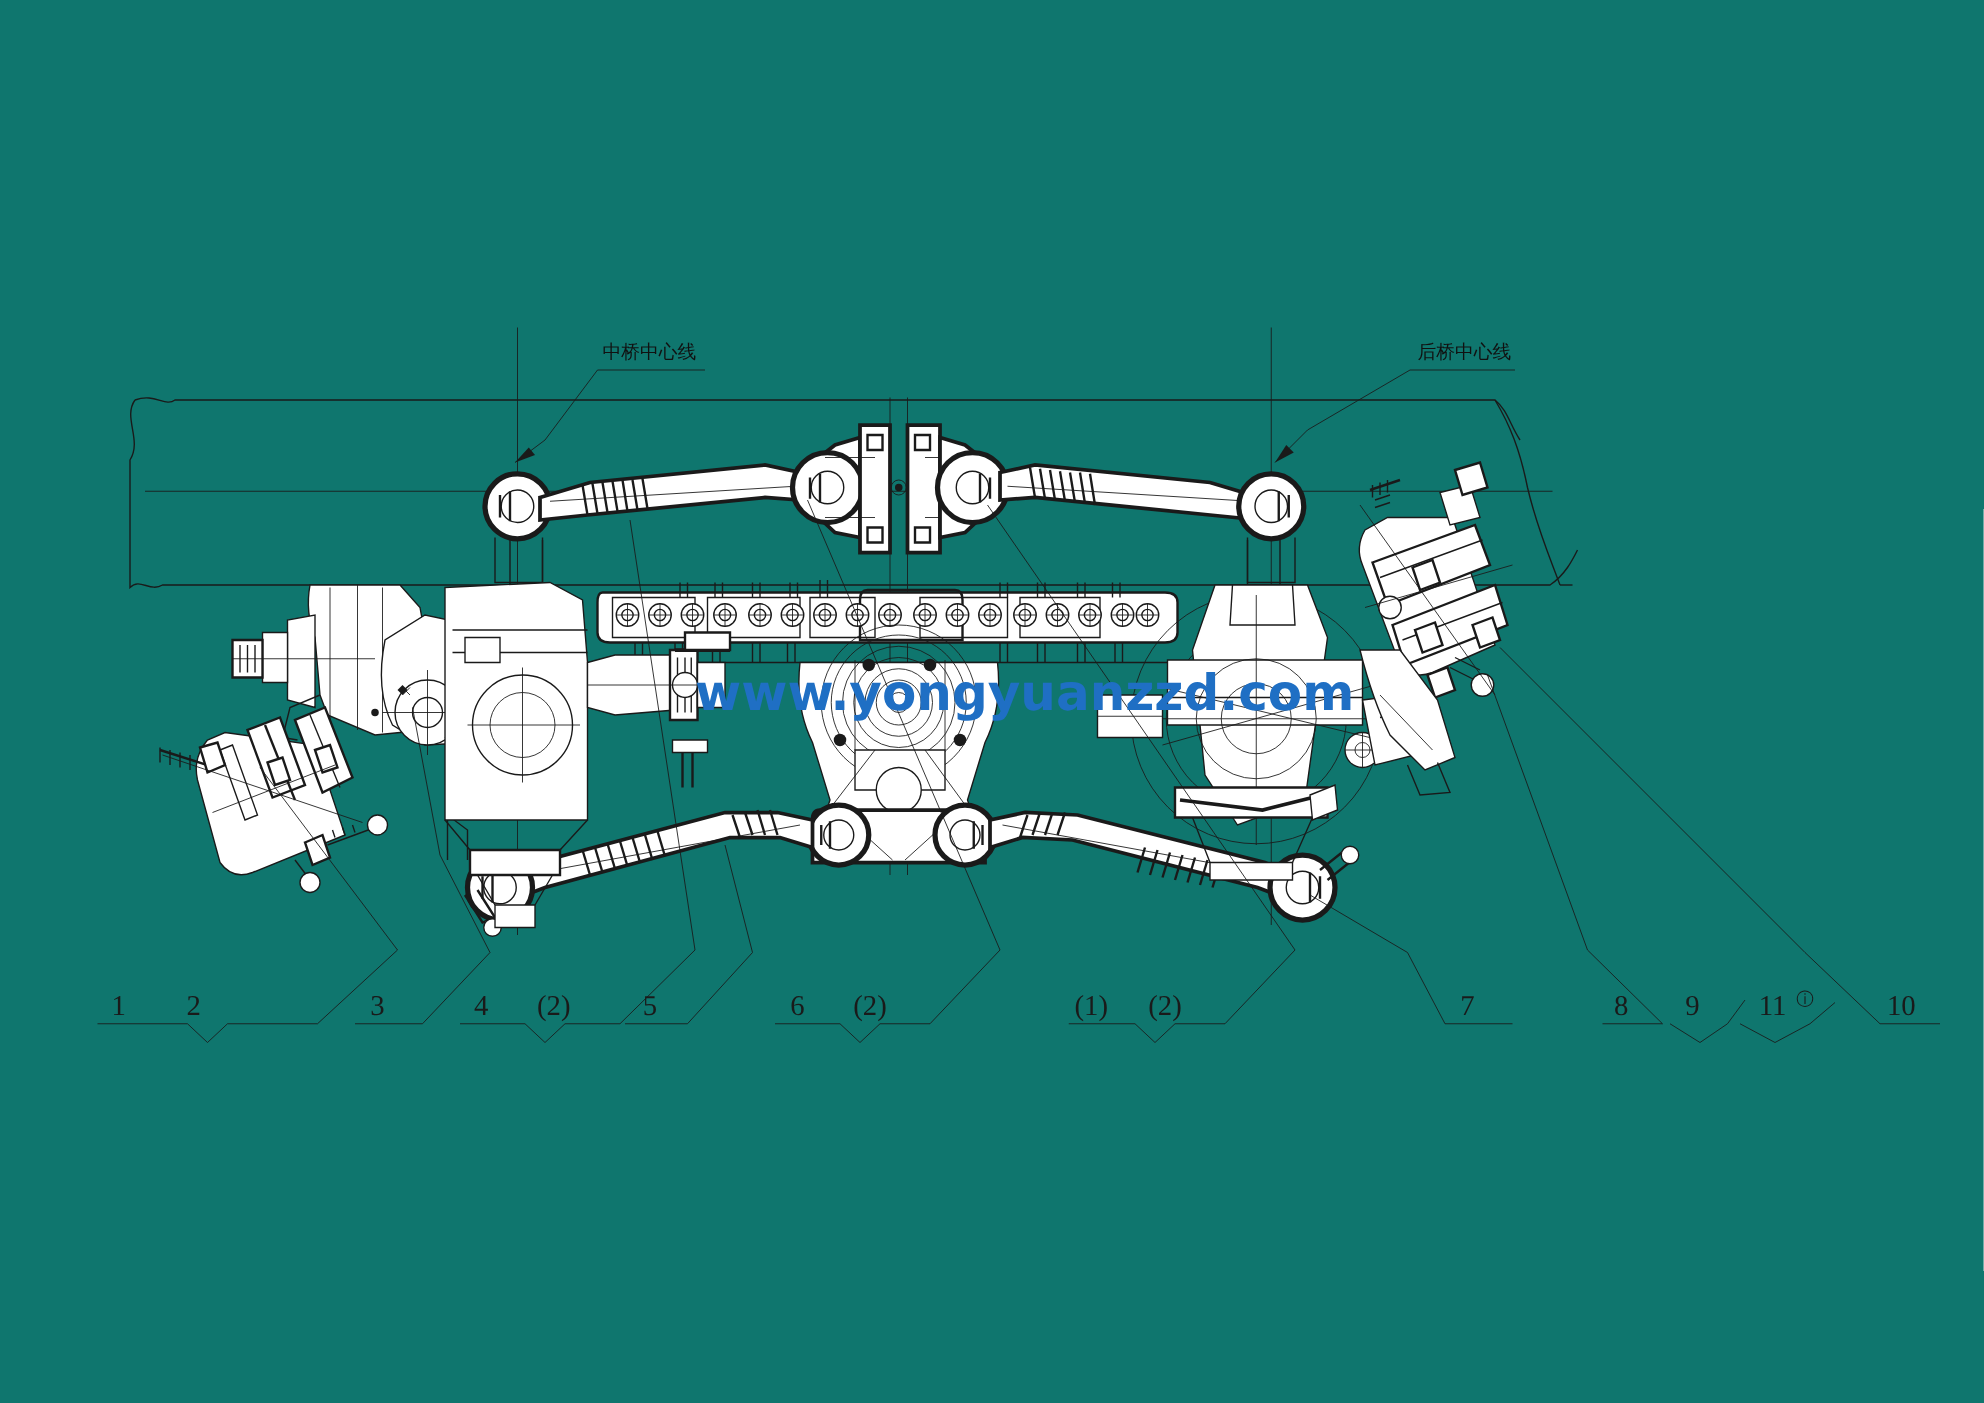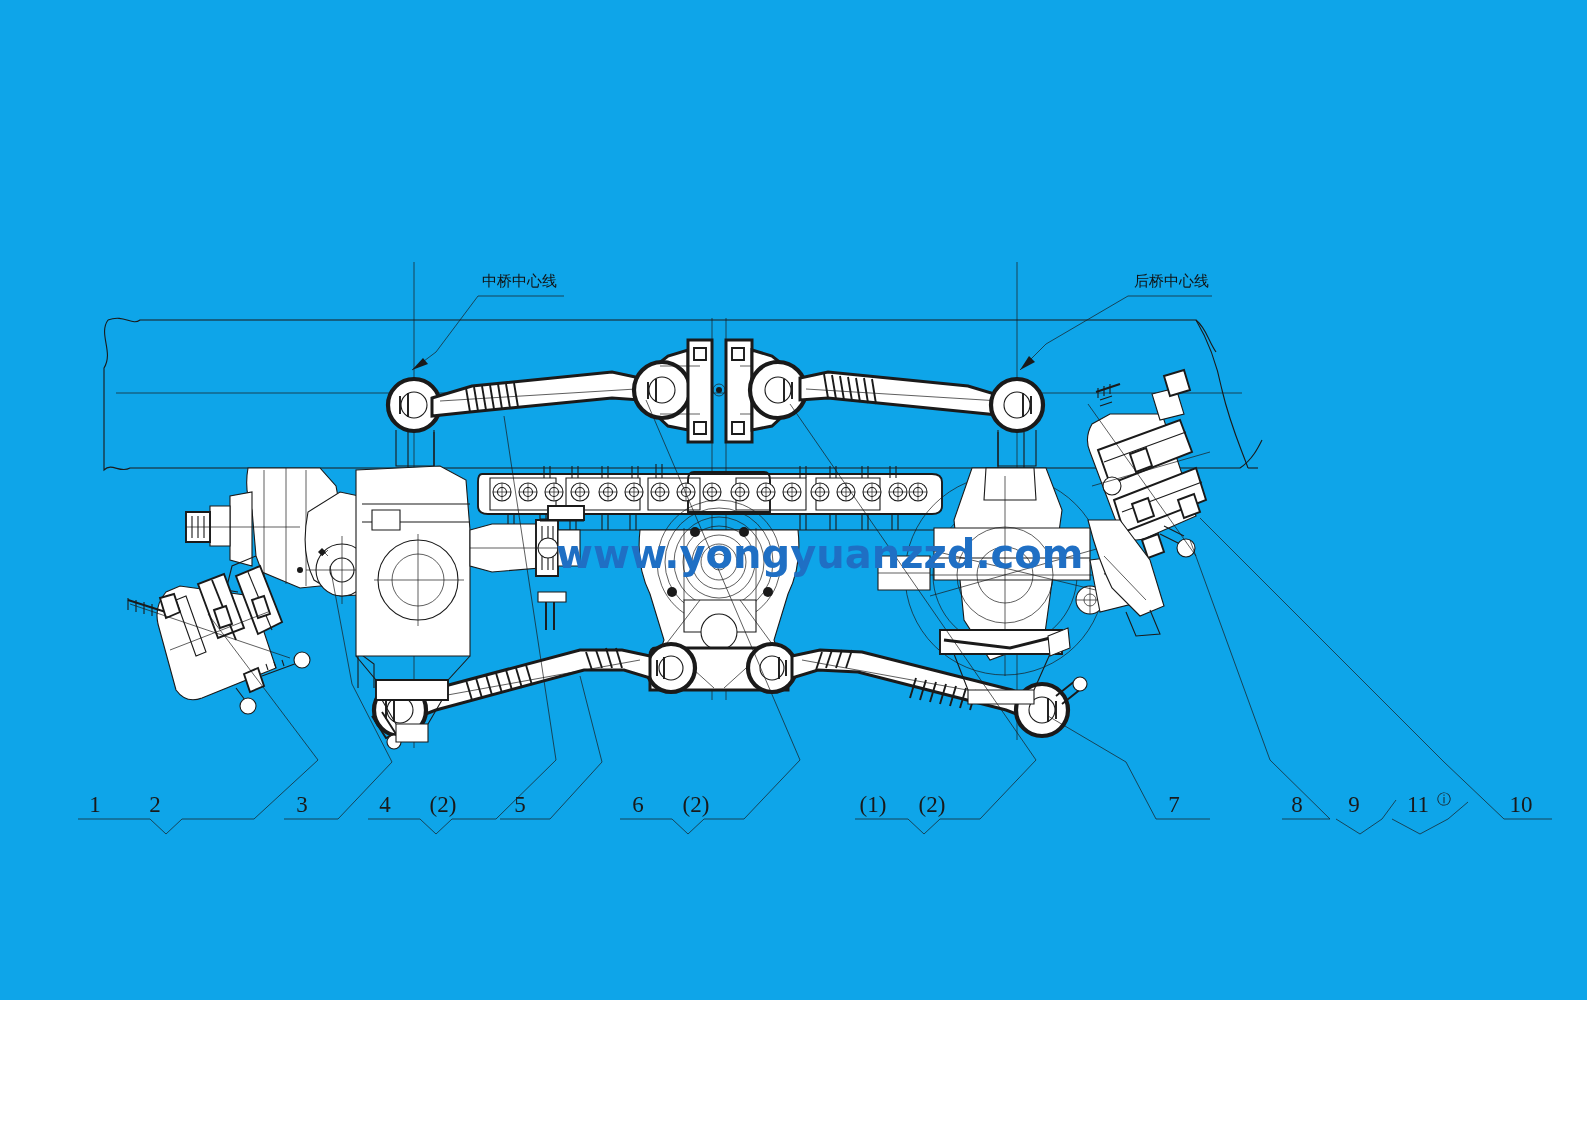--- a/index.html
+++ b/index.html
@@ -1,17 +1,17 @@
 <!DOCTYPE html>
 <html><head>
 <meta charset="utf-8">
 <style>
   html,body{margin:0;padding:0;background:#fff;}
   body{font-family:"Liberation Serif",serif;}
-  #stage{position:relative;width:1587px;height:1000px;background:#0ea5e9;overflow:hidden;}
+  #stage{position:relative;width:1587px;height:1122px;background:#0f766e;overflow:hidden;}
   #dwg{position:absolute;left:0;top:0;width:1587px;height:1122px;}
   .cn{font-family:"DejaVu Sans",sans-serif;font-size:15px;fill:#111;}
   .num{font-family:"Liberation Serif",serif;font-size:23px;fill:#1a1a1a;}
   .wm{font-family:"DejaVu Sans",sans-serif;font-size:40px;font-weight:bold;fill:#1f6fc4;letter-spacing:0px;}
   .l{fill:none;stroke:#1a1a1a;}
   .t05{stroke-width:.7}
   .t08{stroke-width:1.1}
   .t12{stroke-width:1.9}
   .t18{stroke-width:3.0}
   .t25{stroke-width:4.2}

